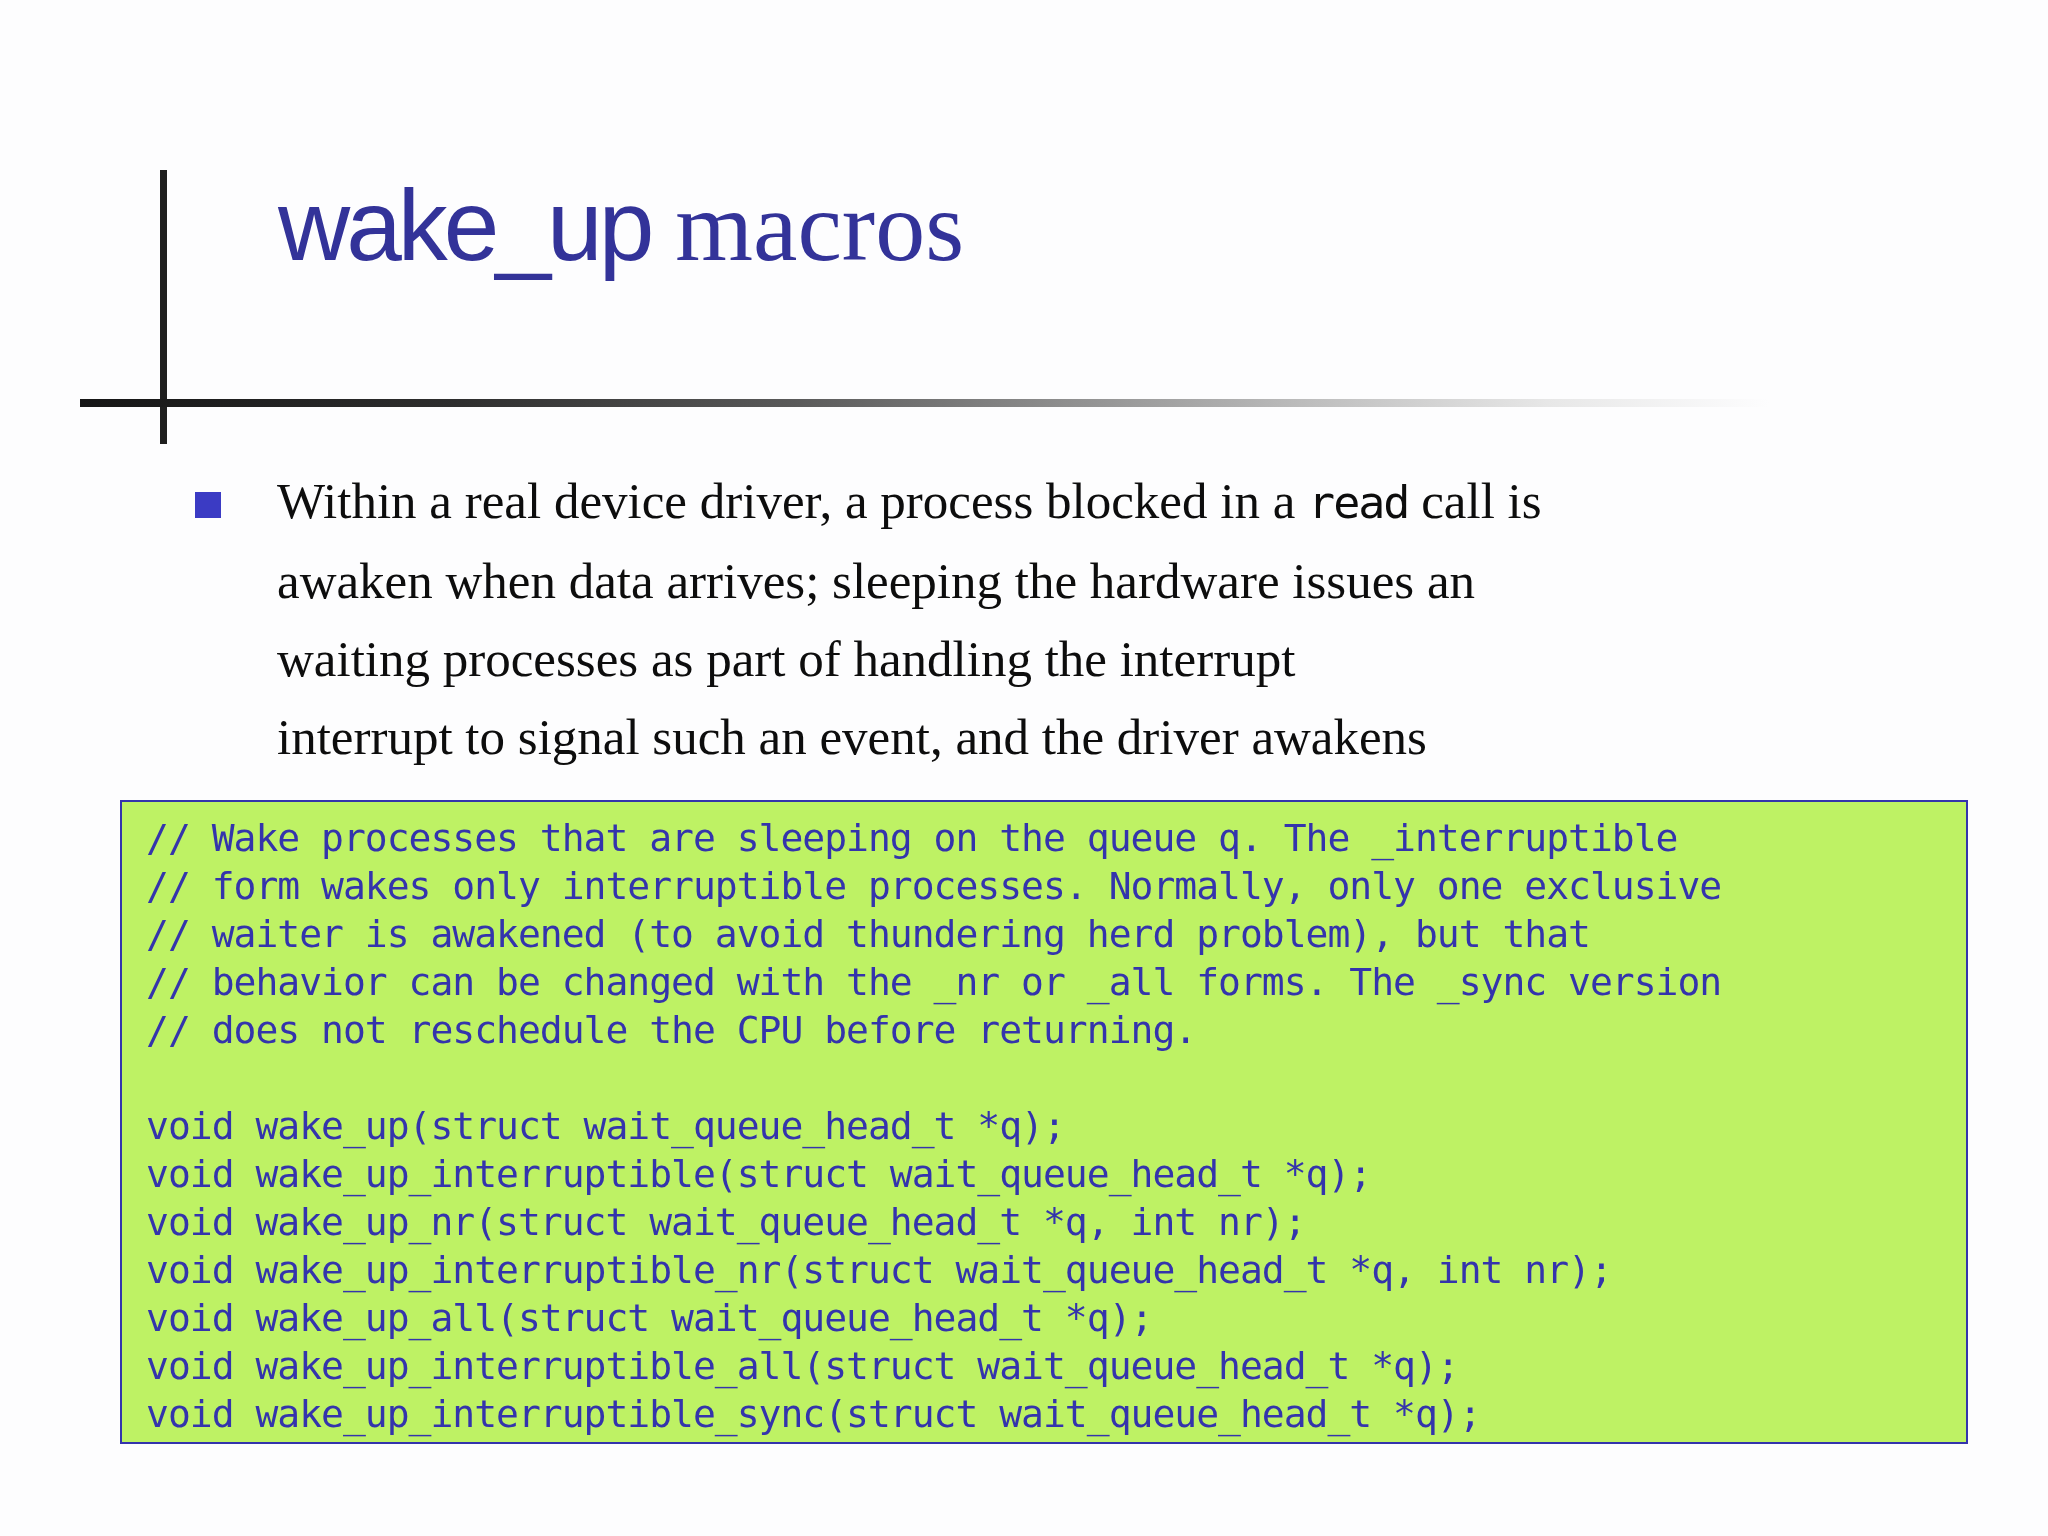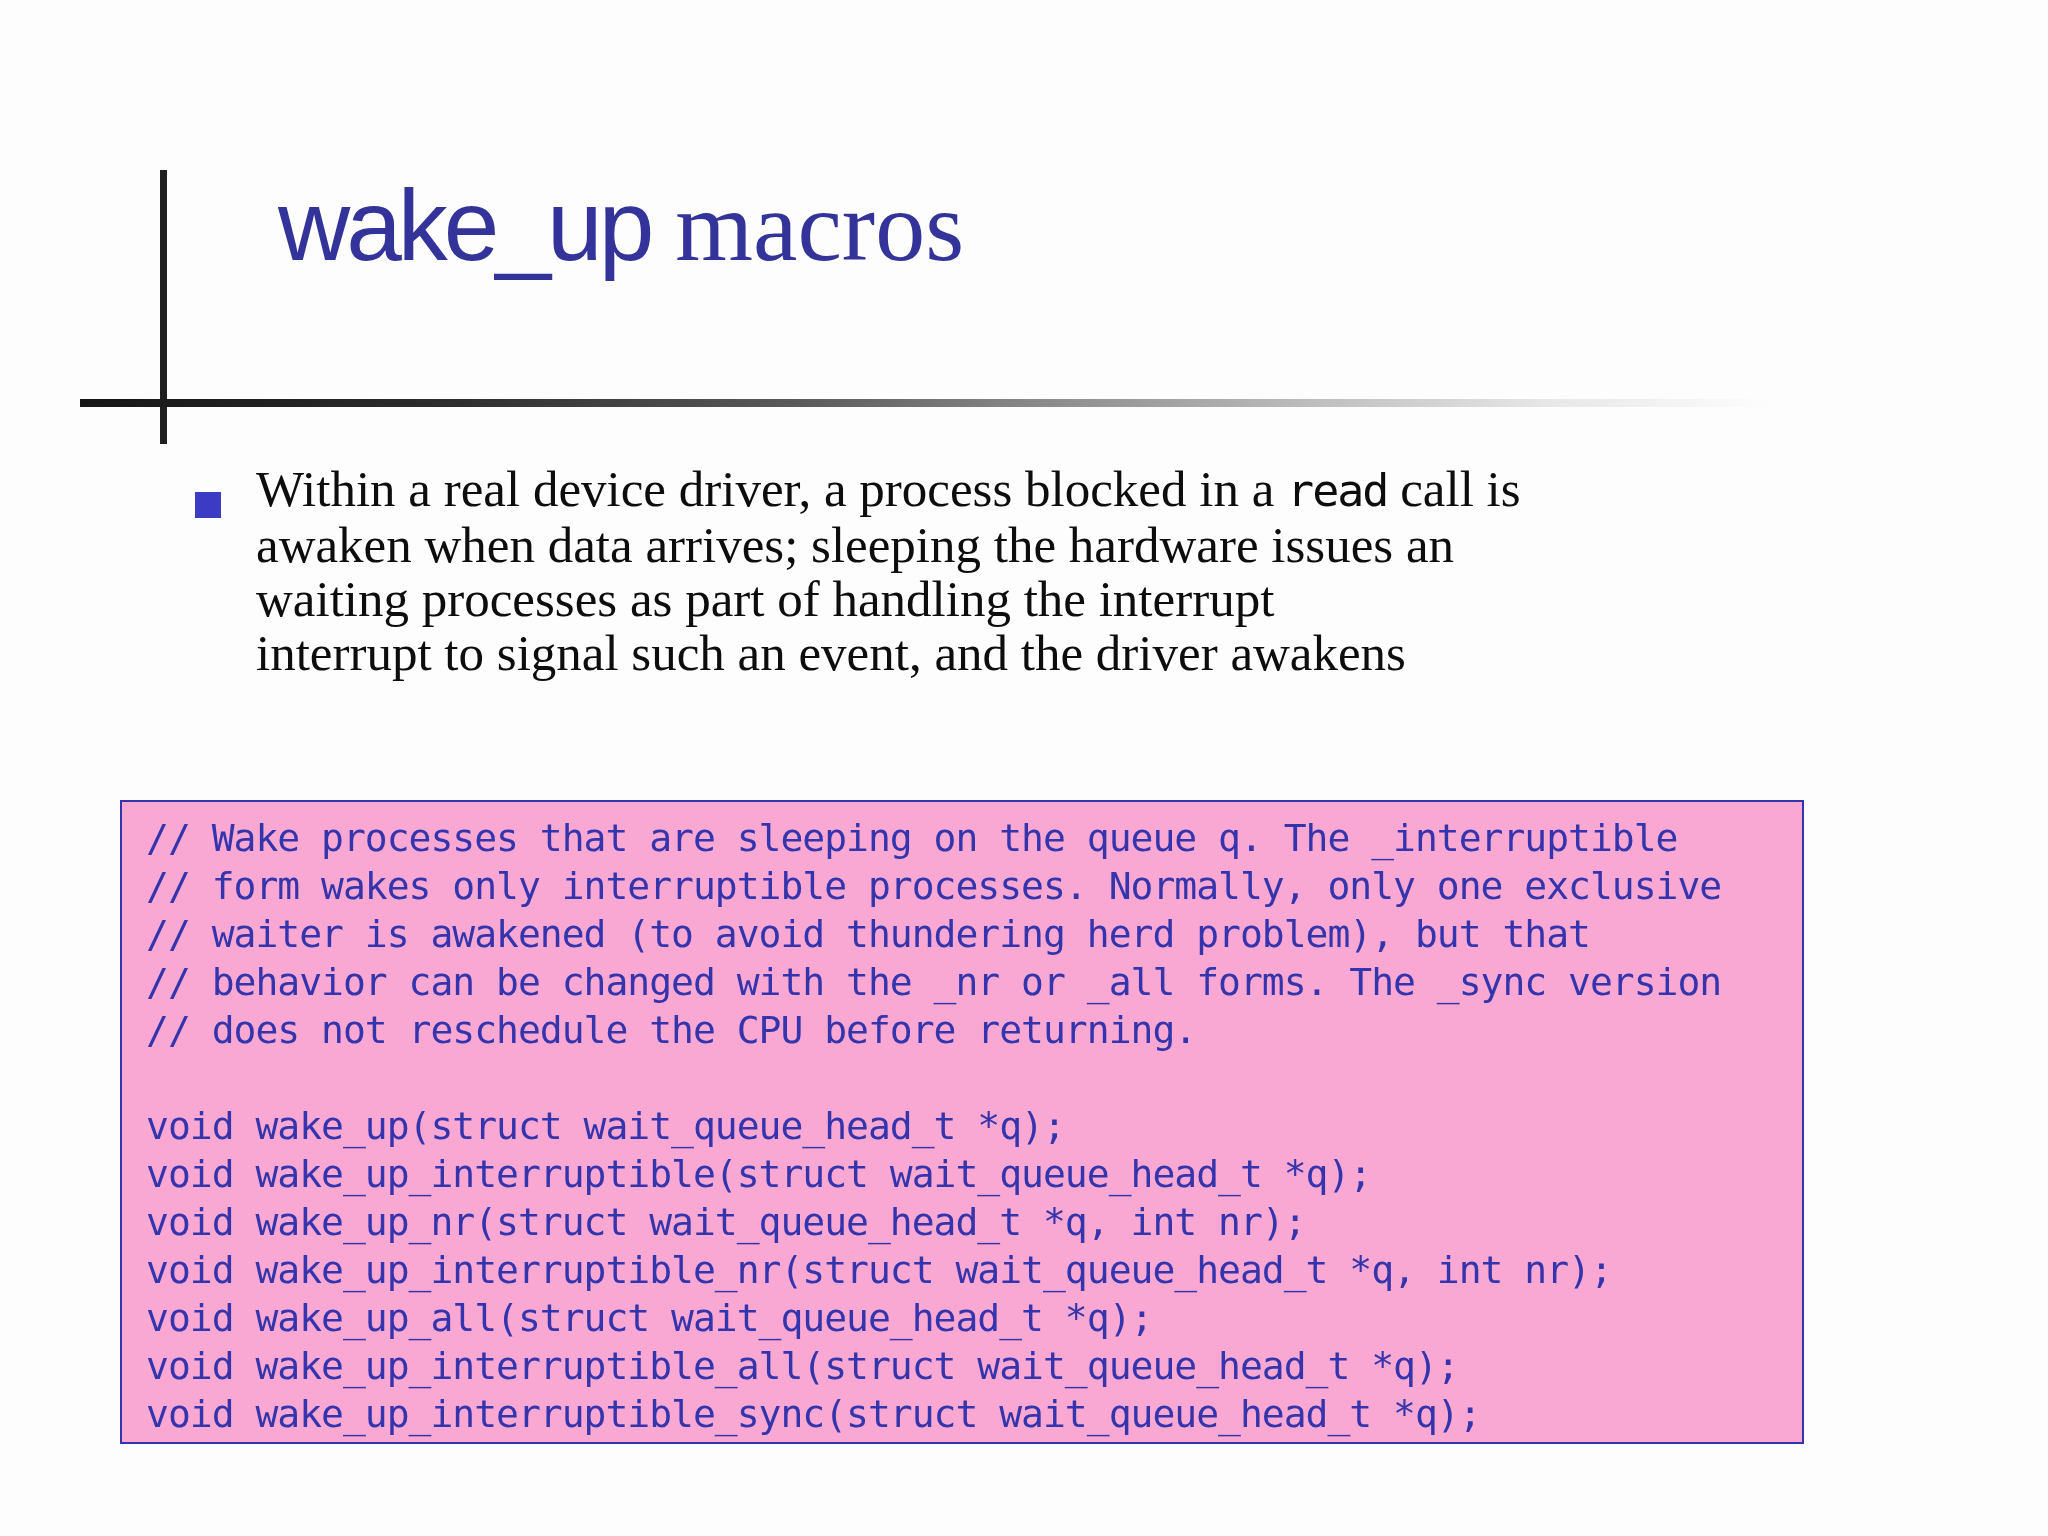--- a/index.html
+++ b/index.html
@@ -59,45 +59,45 @@
   .bullet-marker {
     position: absolute;
     left: 195px;
     top: 492px;
     width: 26px;
     height: 26px;
     background: #3b3bc4;
   }
   .bullet-text {
     position: absolute;
-    left: 256px;
+    left: 277px;
     top: 462px;
     width: 1640px;
     font-size: 51px;
-    line-height: 54px;
+    line-height: 78px;
     color: #0d0d0d;
     font-family: "Liberation Serif", serif;
   }
   .bullet-text .bline { display: block; }
   .inline-code {
     font-family: "DejaVu Sans Mono", "Liberation Mono", monospace;
     font-size: 45px;
     letter-spacing: -2px;
   }
 
   
   .code-box {
     position: absolute;
     left: 120px;
     top: 800px;
-    width: 1684px;
+    width: 1848px;
     height: 644px;
     border: 2px solid #3434ac;
     box-sizing: border-box;
-    background: #f9a8d4;
+    background: #bef264;
   }
   .code-box pre {
     margin: 0;
     padding: 12px 10px 0 24px;
     font-family: "DejaVu Sans Mono", "Liberation Mono", monospace;
     font-size: 38px;
     line-height: 48px;
     letter-spacing: -1px;
     color: #3434ac;
     white-space: pre;

